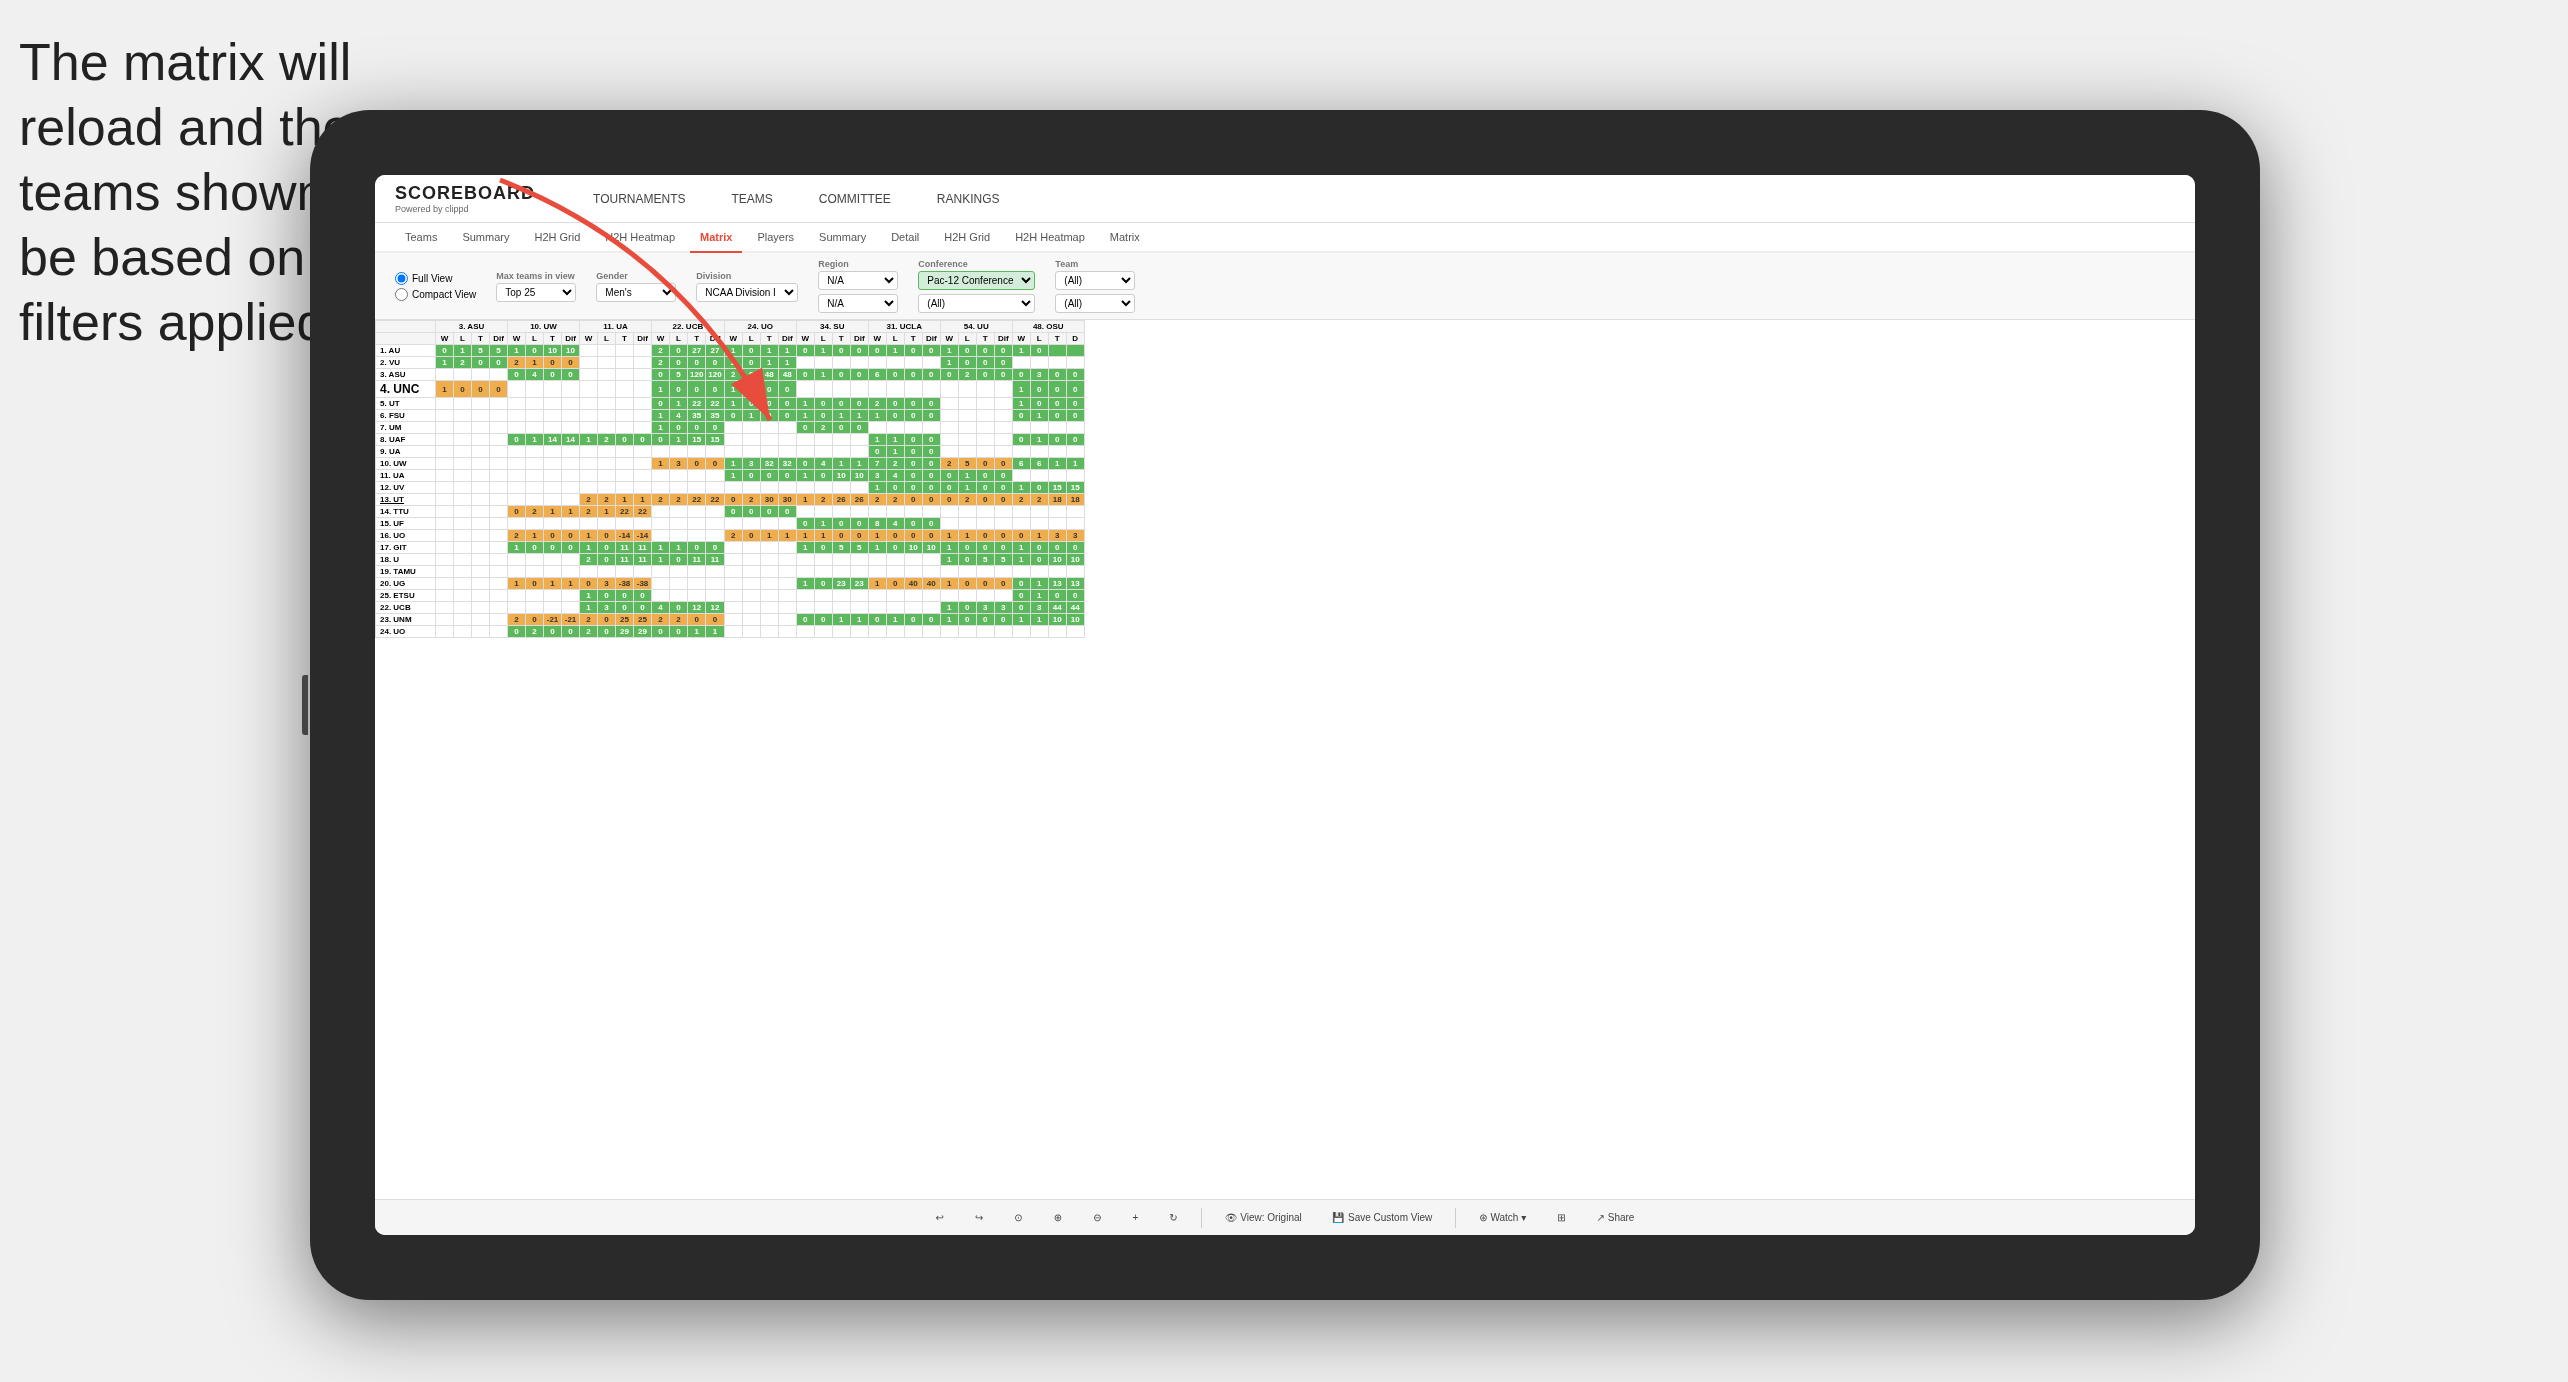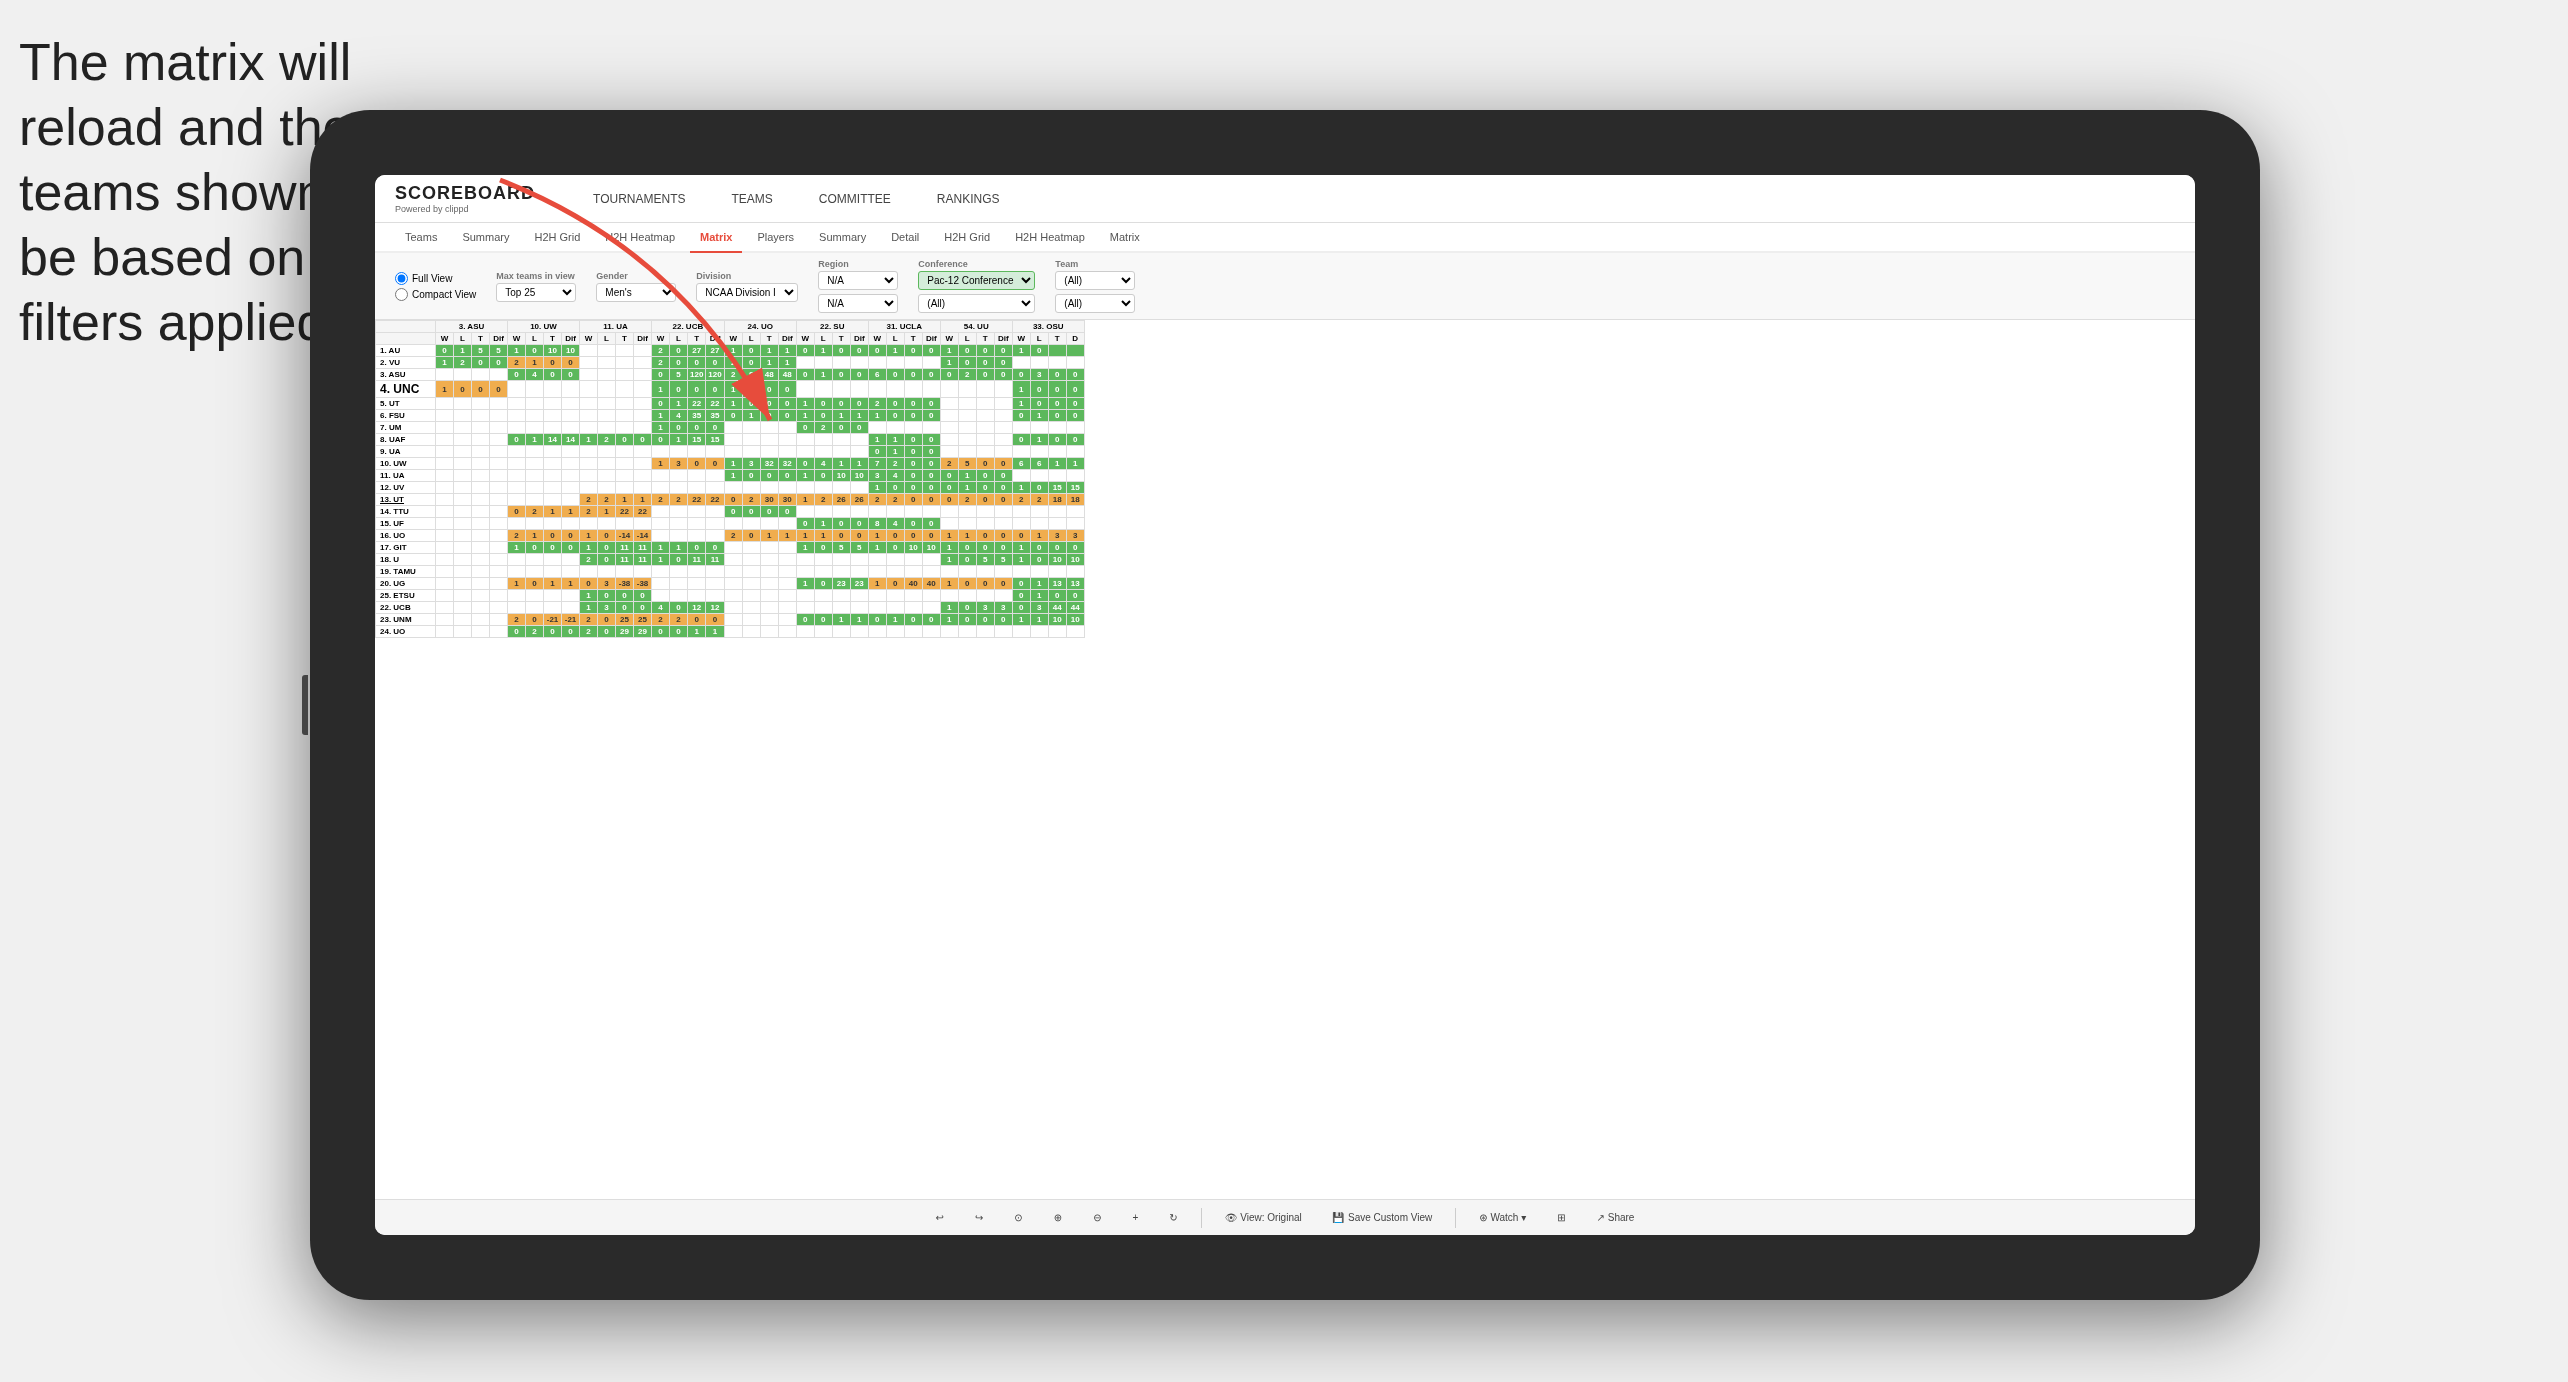--- a/index.html
+++ b/index.html
@@ -361,27 +361,27 @@
             <th class="col-header" colspan="4">3. ASU</th>
 
             <th class="col-header" colspan="4">10. UW</th>
 
             <th class="col-header" colspan="4">11. UA</th>
 
             <th class="col-header" colspan="4">22. UCB</th>
 
             <th class="col-header" colspan="4">24. UO</th>
 
-            <th class="col-header" colspan="4">22. SU</th>
+            <th class="col-header" colspan="4">34. SU</th>
 
             <th class="col-header" colspan="4">31. UCLA</th>
 
             <th class="col-header" colspan="4">54. UU</th>
 
-            <th class="col-header" colspan="4">33. OSU</th>
+            <th class="col-header" colspan="4">48. OSU</th>
           </tr>
           <tr>
             <th class="row-header col-header"></th>
 
             <th class="col-header">W</th>
               <th class="col-header">L</th>
               <th class="col-header">T</th>
               <th class="col-header">Dif</th>
             <th class="col-header">W</th>
               <th class="col-header">L</th>

